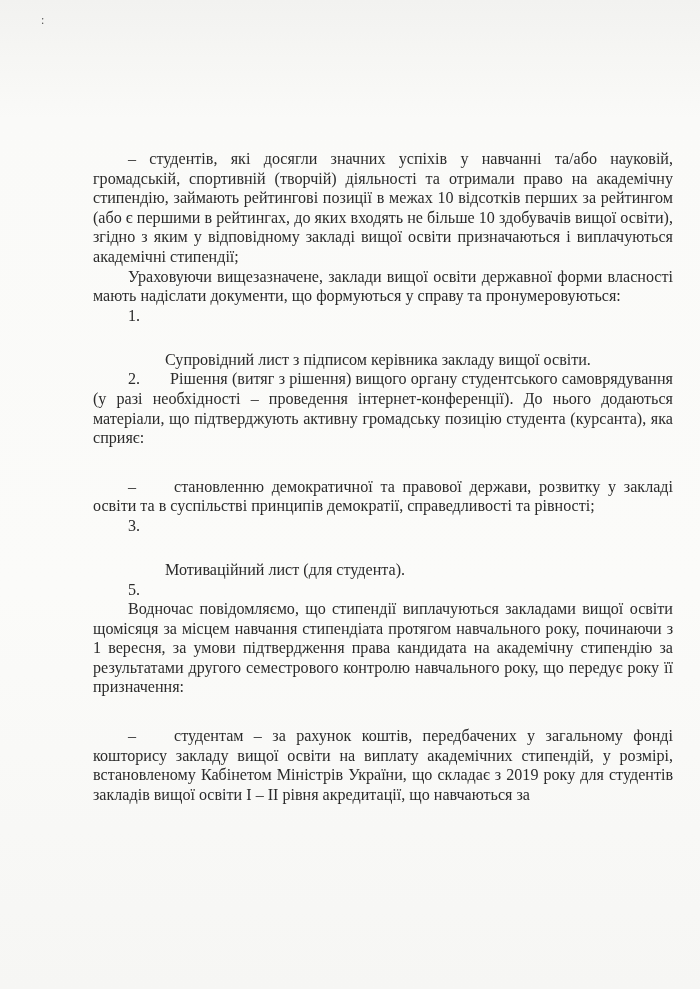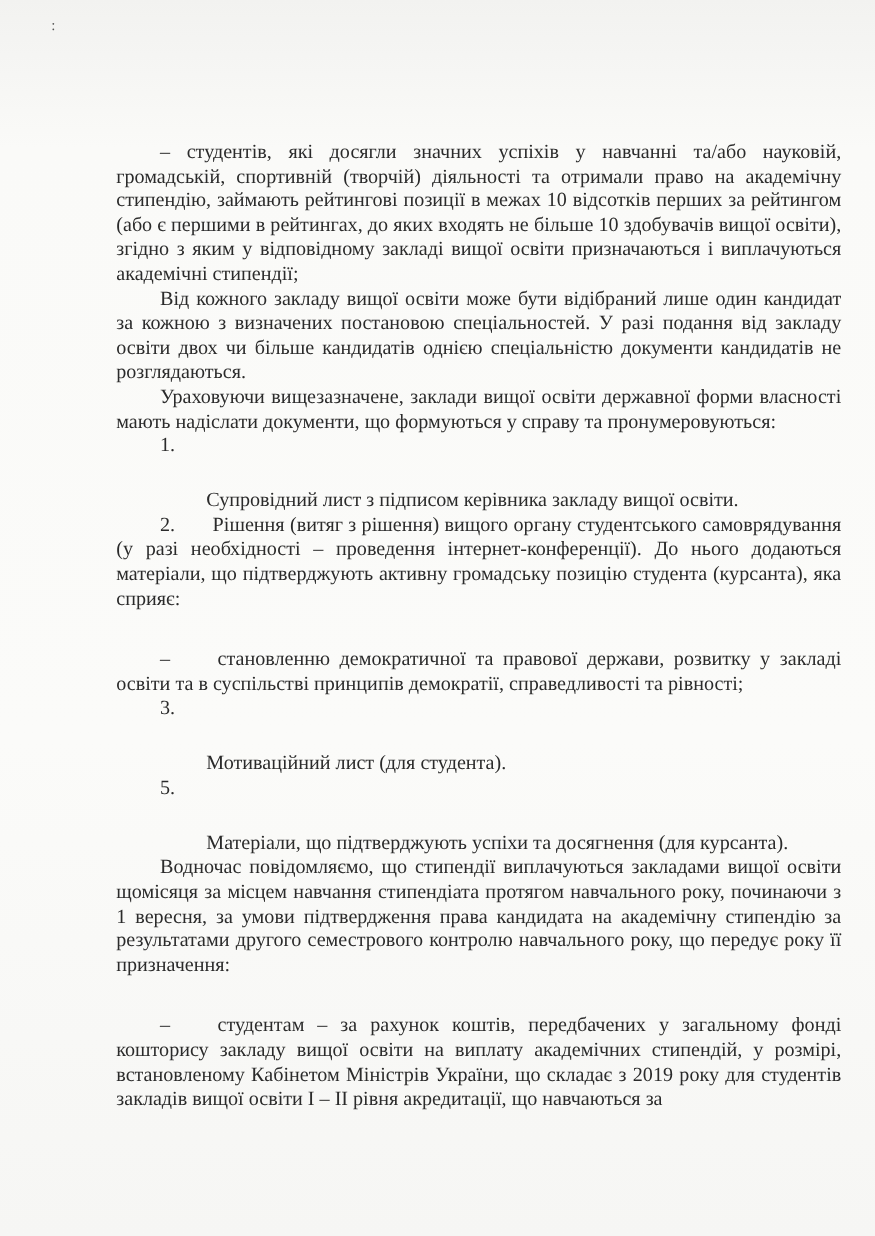--- a/index.html
+++ b/index.html
@@ -22,46 +22,44 @@
     position: absolute; left: 93px; top: 112px; width: 580px;
     font-size: 16.1px; line-height: 19.6px;
   }
   .p { margin: 0; text-align: justify; text-align-last: left; }
   .ind { text-indent: 35px; }
   .num { display: flex; padding-left: 35px; text-align: justify; }
   .num .n { flex: 0 0 37px; }
   .num .t { flex: 1; text-align: justify; margin-top: 44px; }
   .dash-item { text-indent: 35px; text-align: justify; margin-top: 29px; }
   .dash-item .d { display: inline-block; width: 46px; text-indent: 0; }
-  .wrap-first { text-indent: 35px; }
+  .wrap-first { text-indent: 35px; margin-top: 37px; }
 </style>
 </head>
 <body>
 
 <div class="page">
   <div class="mark">:</div>
 
   <div class="text">
     <p class="p wrap-first">– студентів, які досягли значних успіхів у навчанні та/або науковій, громадській, спортивній (творчій) діяльності та отримали право на академічну стипендію, займають рейтингові позиції в межах 10 відсотків перших за рейтингом (або є першими в рейтингах, до яких входять не більше 10 здобувачів вищої освіти), згідно з яким у відповідному закладі вищої освіти призначаються і виплачуються академічні стипендії;</p>
-    <p class="p ind">Від кожного закладу вищої освіти може бути відібраний лише один кандидат за кожною з визначених постановою спеціальностей. У разі подання від закладу освіти двох чи більше кандидатів однією спеціальністю документи кандидатів не розглядаються.</p>
     <p class="p ind">Ураховуючи вищезазначене, заклади вищої освіти державної форми власності мають надіслати документи, що формуються у справу та пронумеровуються:</p>
 
     <div class="num">
       <span class="n">1.</span>
       <span class="t">Супровідний лист з підписом керівника закладу вищої освіти.</span>
     </div>
     <p class="p ind"><span>2.</span>&nbsp;&nbsp;&nbsp;&nbsp;&nbsp;&nbsp;&nbsp;<span>Рішення (витяг з рішення) вищого органу студентського самоврядування (у разі необхідності – проведення інтернет-конференції). До нього додаються матеріали, що підтверджують активну громадську позицію студента (курсанта), яка сприяє:</span></p>
 
     <p class="p dash-item"><span class="d">–</span><span>становленню демократичної та правової держави, розвитку у закладі освіти та в суспільстві принципів демократії, справедливості та рівності;</span></p>
 
     <div class="num">
       <span class="n">3.</span>
       <span class="t">Мотиваційний лист (для студента).</span>
     </div>
     <div class="num">
       <span class="n">5.</span>
-      <span class="t">Матеріали, що підтверджують успіхи та досягнення (для курсанта).</span>
     </div>
 
     <p class="p ind">Водночас повідомляємо, що стипендії виплачуються закладами вищої освіти щомісяця за місцем навчання стипендіата протягом навчального року, починаючи з 1 вересня, за умови підтвердження права кандидата на академічну стипендію за результатами другого семестрового контролю навчального року, що передує року її призначення:</p>
     <p class="p dash-item"><span class="d">–</span><span>студентам – за рахунок коштів, передбачених у загальному фонді кошторису закладу вищої освіти на виплату академічних стипендій, у розмірі, встановленому Кабінетом Міністрів України, що складає з 2019 року для студентів закладів вищої освіти  I – II рівня акредитації, що навчаються за</span></p>
   </div>
 </div>
 
 </body></html>

